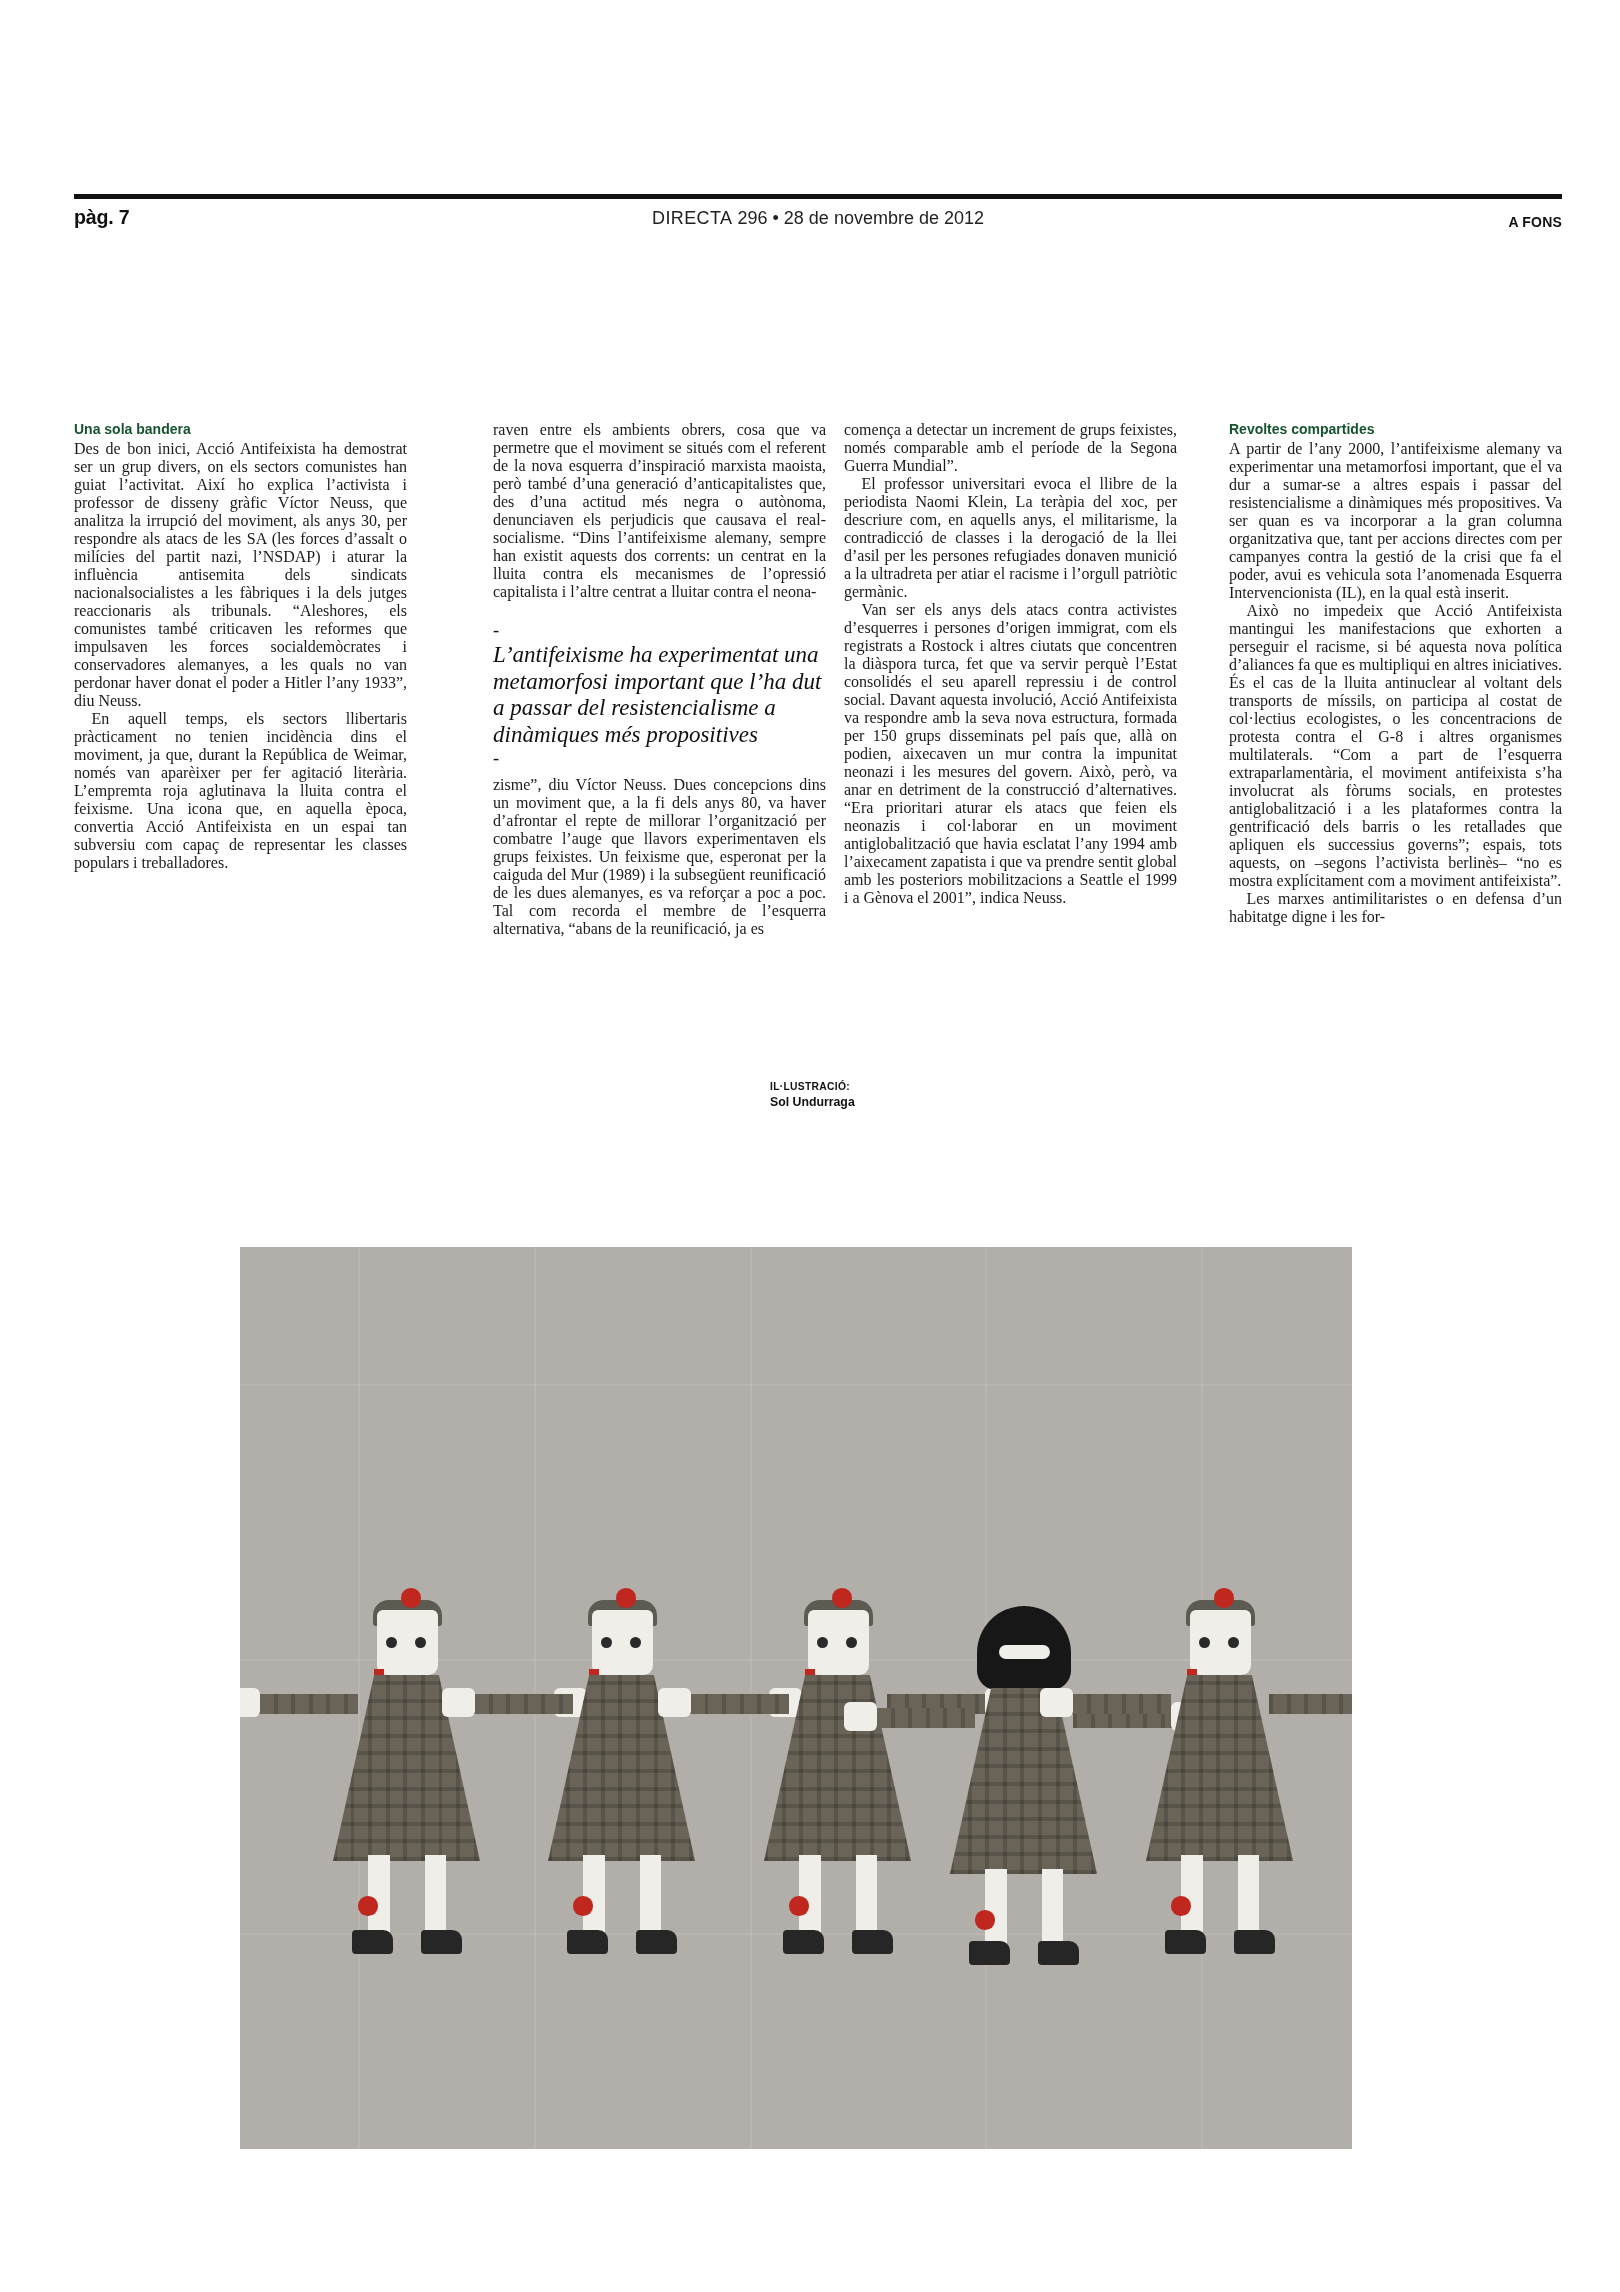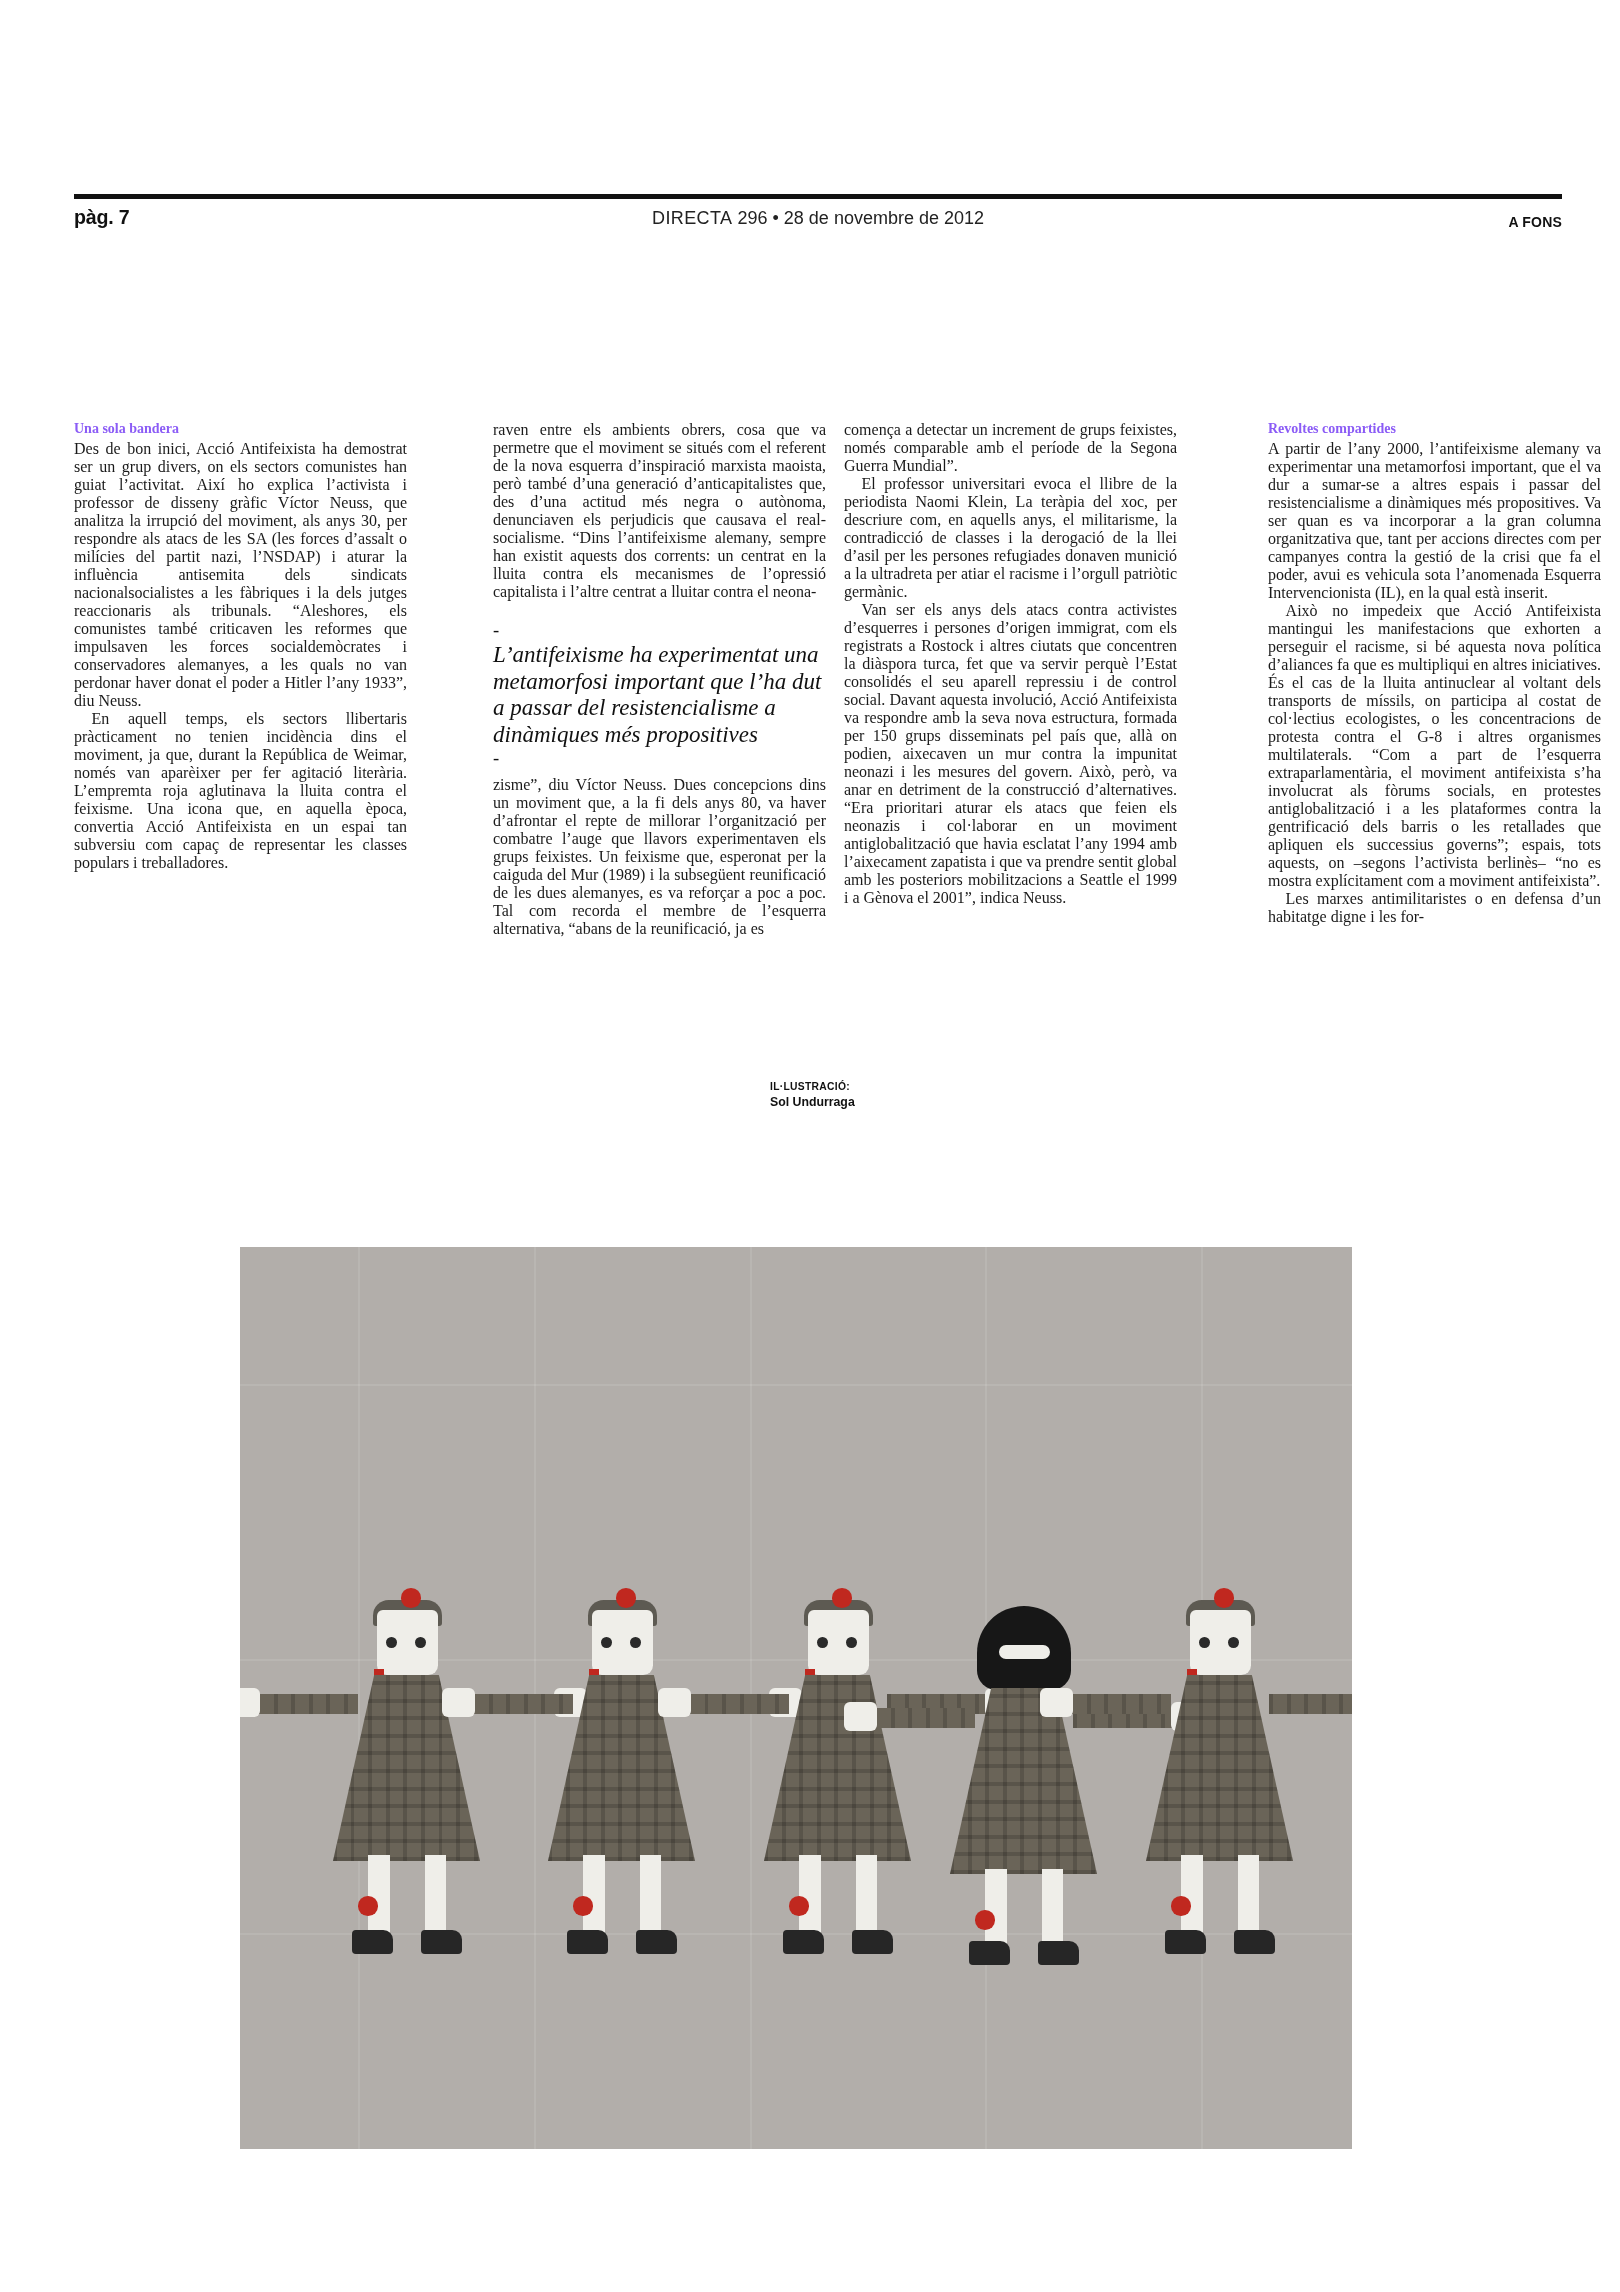--- a/index.html
+++ b/index.html
@@ -87,28 +87,28 @@
     width: 333px;
     font-size: 16px;
     line-height: 18px;
     text-align: justify;
     text-justify: inter-word;
     hyphens: manual;
   }
   .col.c1 { left: 0; }
   .col.c2 { left: 385px; margin-left: 34px; }
   .col.c3 { left: 770px; font-family: Liberation Serif, serif; }
-  .col.c4 { left: 1155px; margin-left: 39px; }
+  .col.c4 { left: 1155px; }
 
   .kicker {
-    font-family: Liberation Serif, serif;
+    font-family: Liberation Sans, sans-serif;
     font-weight: bold;
     font-size: 14px;
     line-height: 16.7px;
-    color: #8b5cf6;
+    color: #14532d;
     margin-bottom: 2px;
     text-align: left;
   }
   .col p {
     margin: 0;
     text-indent: 0;
   }
   .col p + p {
     text-indent: 17.6px;
   }

